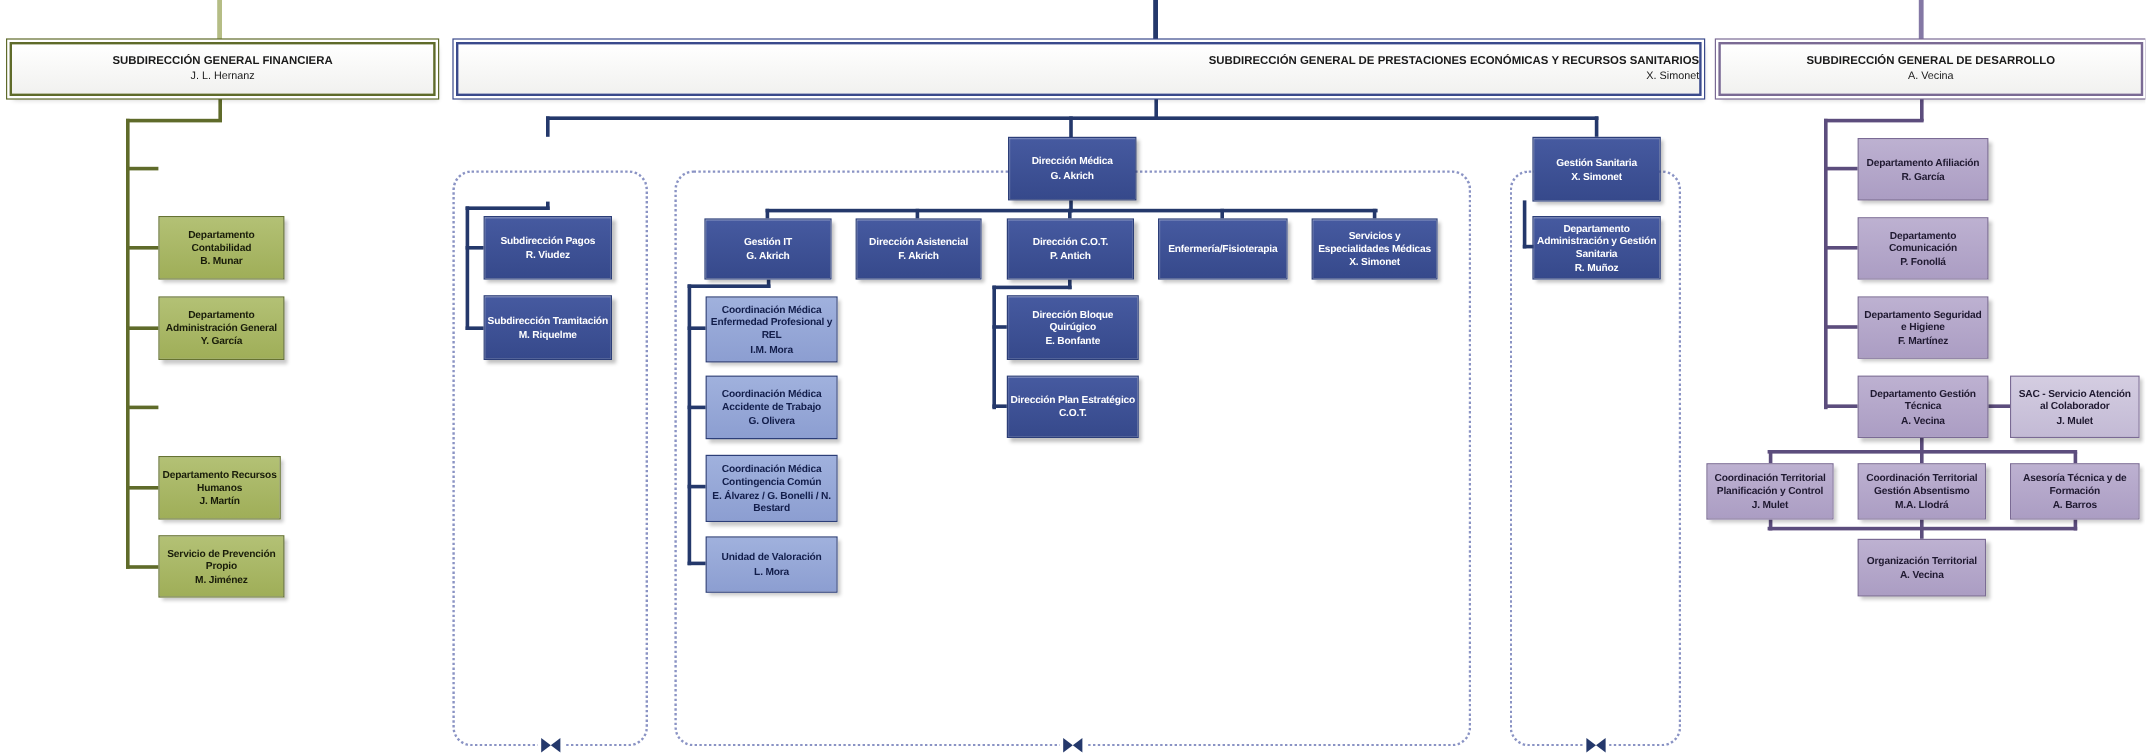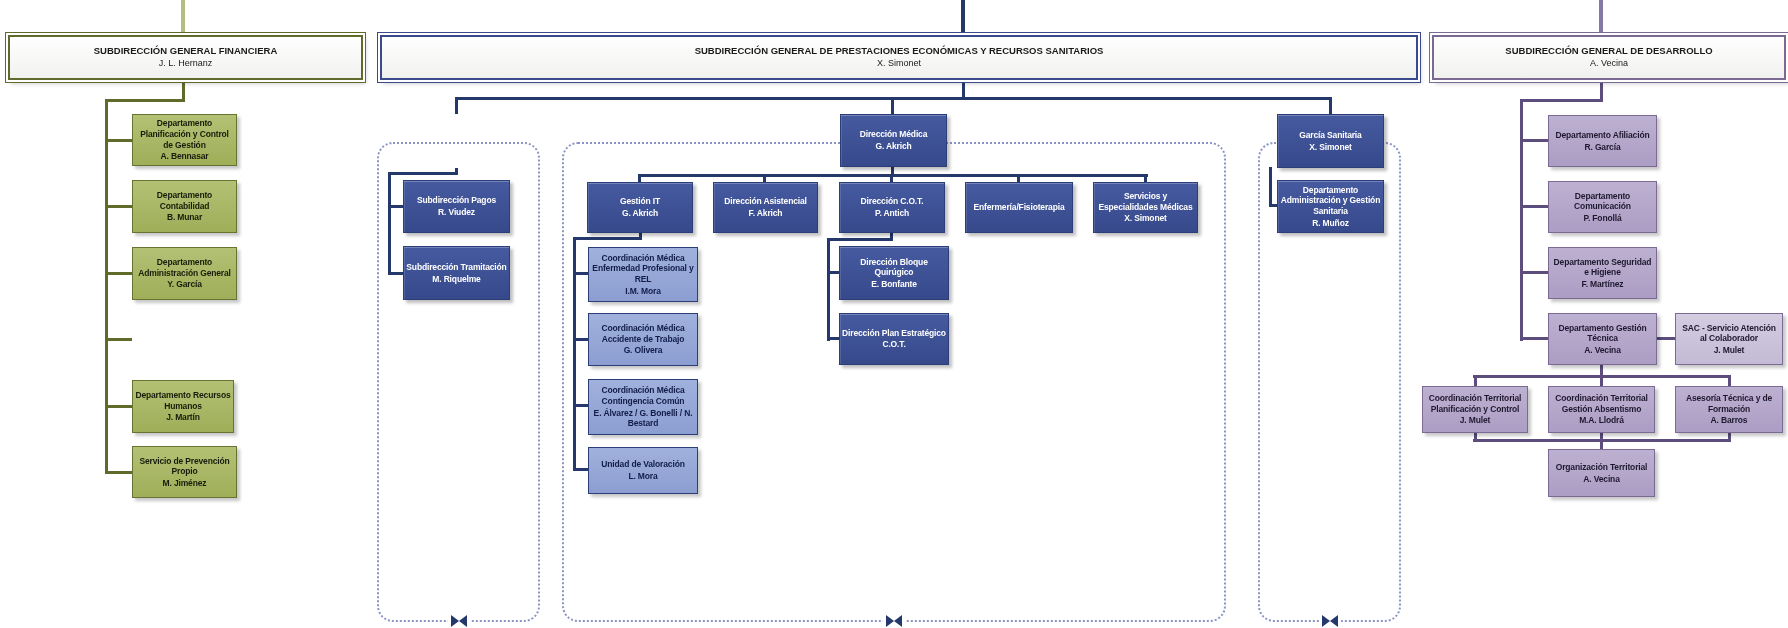--- a/index.html
+++ b/index.html
@@ -21,21 +21,21 @@
   .tri-r{width:0;height:0;border-top:6px solid transparent;border-bottom:6px solid transparent;border-left:8px solid var(--navy-line);}
   .tri-l{width:0;height:0;border-top:6px solid transparent;border-bottom:6px solid transparent;border-right:8px solid var(--navy-line);}
   
   .hdr{position:absolute;box-sizing:border-box;display:flex;flex-direction:column;justify-content:center;align-items:center;
     text-align:center;background:linear-gradient(180deg,#ffffff 0%,#f1f1ef 100%);z-index:3;}
   .hdr .ht{font-size:9.5px;font-weight:700;color:#1a1a1a;line-height:1.3;}
   .hdr .hp{font-size:9px;color:#1a1a1a;line-height:1.3;}
   .hdr.olive{border:2px solid var(--header-border-olive);
     box-shadow:0 0 0 2px #ffffff,0 0 0 3px var(--header-border-olive),3px 4px 4px rgba(0,0,0,.18);}
   .hdr.navy{border:2px solid var(--header-border-navy);
-    box-shadow:0 0 0 2px #ffffff,0 0 0 3px var(--header-border-navy),3px 4px 4px rgba(0,0,0,.18);}
+    box-shadow:0 0 0 2px #ffffff,0 0 0 3px var(--header-border-navy),3px 4px 4px rgba(0,0,0,.18);align-items:flex-end;}
   .hdr.violet{border:2px solid var(--header-border-purple);
     box-shadow:0 0 0 2px #ffffff,0 0 0 3px var(--header-border-purple),3px 4px 4px rgba(0,0,0,.18);}
   
   .node{position:absolute;box-sizing:border-box;display:flex;flex-direction:column;justify-content:center;align-items:center;
     text-align:center;padding:1px 2px;overflow:hidden;z-index:3;
     font-size:8.5px;font-weight:700;line-height:1.25;letter-spacing:-0.15px;
     box-shadow:3px 3px 3px rgba(0,0,0,.22);}
   .node .p{margin-top:1px;}
   .node.green{background:linear-gradient(180deg,#b3c175 0%,#9fae58 100%);border:1px solid var(--olive-border);color:#191c0a;}
   .node.blue{background:linear-gradient(180deg,#465aa0 0%,#36498b 100%);border:1px solid var(--blue-border);color:#ffffff;
@@ -144,24 +144,20 @@
   </div>
   <div class="hdr navy" style="left:380px;top:35px;width:1038px;height:45px">
     <div class="ht">SUBDIRECCIÓN GENERAL DE PRESTACIONES ECONÓMICAS Y RECURSOS SANITARIOS</div>
     <div class="hp">X. Simonet</div>
   </div>
   <div class="hdr violet" style="left:1432px;top:35px;width:354px;height:45px">
     <div class="ht">SUBDIRECCIÓN GENERAL DE DESARROLLO</div>
     <div class="hp">A. Vecina</div>
   </div>
 
-  <div class="node green" style="left:132px;top:114px;width:105px;height:52px">
-    <div class="t">Departamento Planificación y Control de Gestión</div>
-    <div class="p">A. Bennasar</div>
-  </div>
   <div class="node green" style="left:132px;top:180px;width:105px;height:53px">
     <div class="t">Departamento Contabilidad</div>
     <div class="p">B. Munar</div>
   </div>
   <div class="node green" style="left:132px;top:247px;width:105px;height:53px">
     <div class="t">Departamento Administración General</div>
     <div class="p">Y. García</div>
   </div>
   <div class="node green" style="left:132px;top:380px;width:102px;height:53px">
     <div class="t">Departamento Recursos Humanos</div>
@@ -226,21 +222,21 @@
   <div class="node blue" style="left:839px;top:246px;width:110px;height:54px">
     <div class="t">Dirección Bloque Quirúgico</div>
     <div class="p">E. Bonfante</div>
   </div>
   <div class="node blue" style="left:839px;top:313px;width:110px;height:52px">
     <div class="t">Dirección Plan Estratégico C.O.T.</div>
     <div class="p"></div>
   </div>
 
   <div class="node blue" style="left:1277px;top:114px;width:107px;height:54px">
-    <div class="t">García Sanitaria</div>
+    <div class="t">Gestión Sanitaria</div>
     <div class="p">X. Simonet</div>
   </div>
   <div class="node blue" style="left:1277px;top:180px;width:107px;height:53px">
     <div class="t">Departamento Administración y Gestión Sanitaria</div>
     <div class="p">R. Muñoz</div>
   </div>
 
   <div class="node purple" style="left:1548px;top:115px;width:109px;height:52px">
     <div class="t">Departamento Afiliación</div>
     <div class="p">R. García</div>

